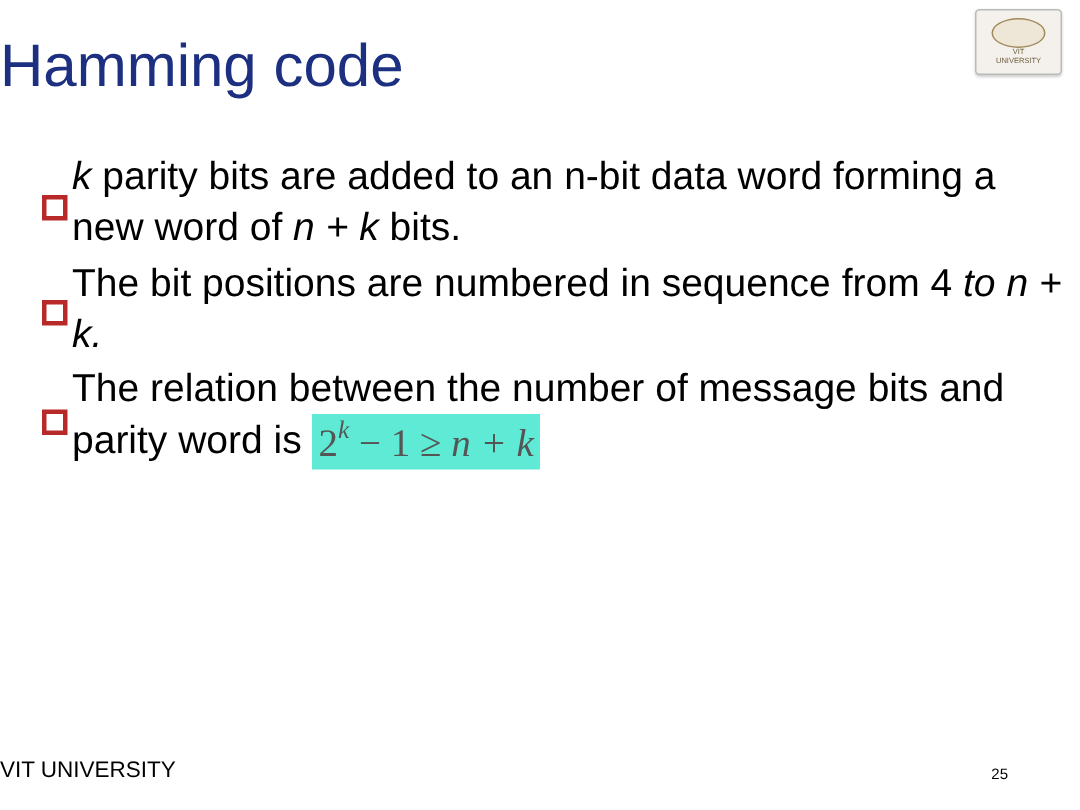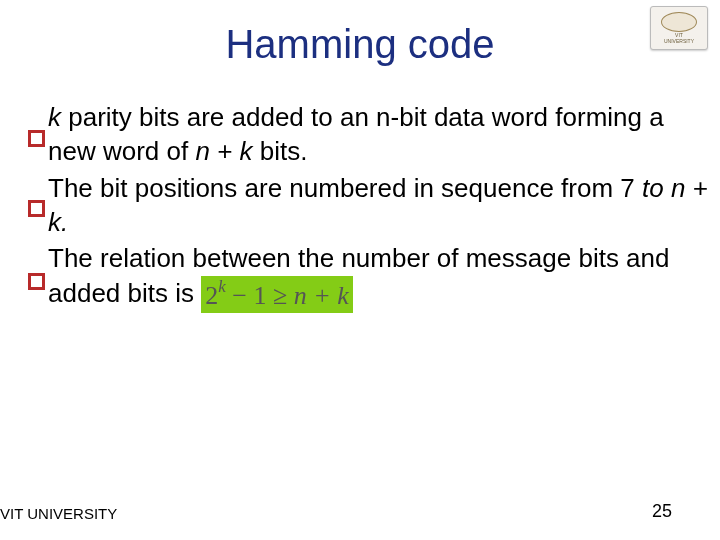--- a/index.html
+++ b/index.html
@@ -39,21 +39,21 @@
   }
   .logo-inner {
     width: 34px;
     height: 18px;
     border: 1px solid #a08a5a;
     border-radius: 50%;
     margin-bottom: 1px;
     background: #eee6d6;
   }
   .title {
-    text-align: center;
+    text-align: left;
     padding-top: 22px;
     font-size: 40px;
     color: #1c2f80;
     font-weight: 400;
   }
   .content {
     position: absolute;
     top: 100px;
     left: 28px;
     right: 10px;
@@ -76,21 +76,21 @@
     box-sizing: border-box;
   }
   .bt {
     flex: 1 1 auto;
   }
   .italic { font-style: italic; }
   .formula {
     display: inline-block;
     font-family: "Times New Roman", serif;
     color: #555;
-    background: #84cc16;
+    background: #5eead4;
     padding: 0 4px;
     vertical-align: -2px;
   }
   .formula sup {
     font-size: 0.65em;
     vertical-align: 0.7em;
     font-style: italic;
   }
   .footer-center {
     position: absolute;
@@ -98,21 +98,21 @@
     left: 0;
     right: 0;
     text-align: left;
     font-size: 15px;
     color: #000;
   }
   .footer-right {
     position: absolute;
     bottom: 18px;
     right: 48px;
-    font-size: 18px;
+    font-size: 10px;
     color: #000;
   }
 </style>
 </head>
 <body>
 
 <div class="slide">
 
   <div class="logo">
     <div class="logo-inner"></div>
@@ -127,28 +127,28 @@
     <div class="bullet">
       <div class="sq"></div>
       <div class="bt">
         <span class="italic">k</span><span> parity bits are added to an n-bit data word forming a new word of </span><span class="italic">n + k</span><span> bits.</span>
       </div>
     </div>
 
     <div class="bullet">
       <div class="sq"></div>
       <div class="bt">
-        <span>The bit positions are numbered in sequence from 7 </span><span class="italic">to n + k.</span>
+        <span>The bit positions are numbered in sequence from 4 </span><span class="italic">to n + k.</span>
       </div>
     </div>
 
     <div class="bullet">
       <div class="sq"></div>
       <div class="bt">
-        <span>The relation between the number of message bits and added bits is  </span><span class="formula"><span>2</span><sup>k</sup><span> − 1 ≥ </span><span class="italic">n + k</span></span>
+        <span>The relation between the number of message bits and parity word is  </span><span class="formula"><span>2</span><sup>k</sup><span> − 1 ≥ </span><span class="italic">n + k</span></span>
       </div>
     </div>
 
 
 
   </div>
 
   <div class="footer-center">VIT UNIVERSITY</div>
   <div class="footer-right">25</div>
 

